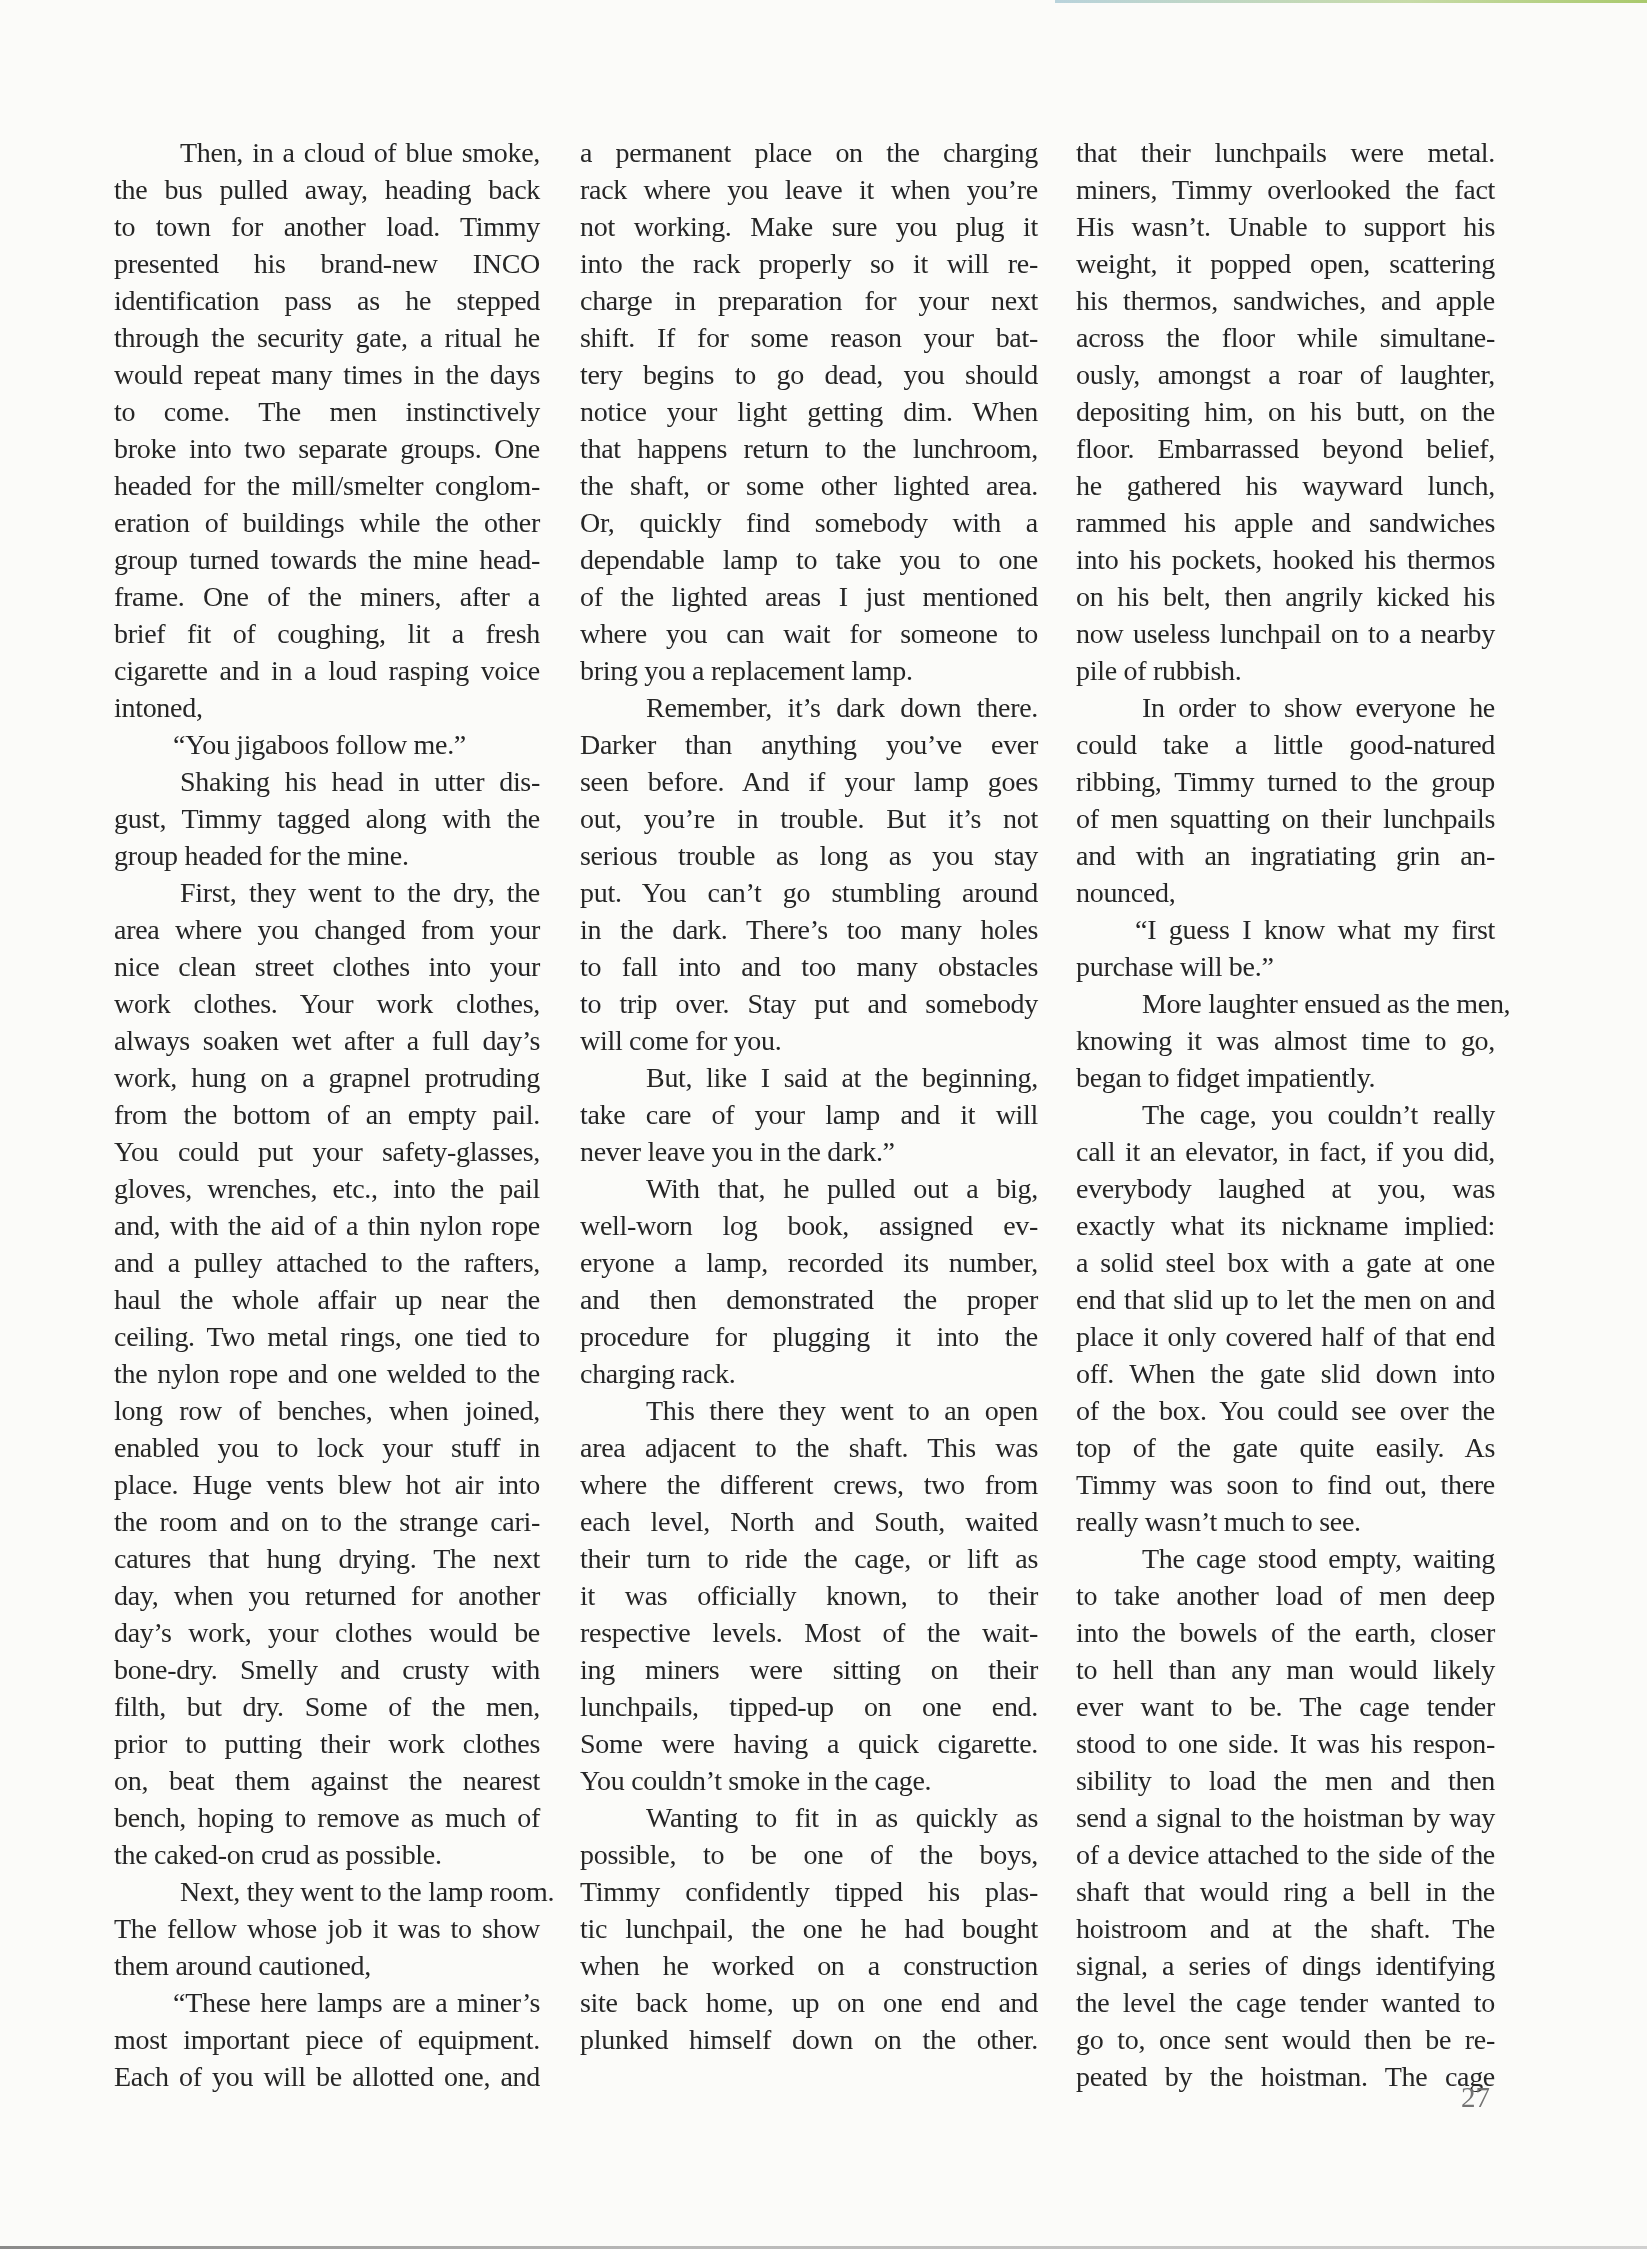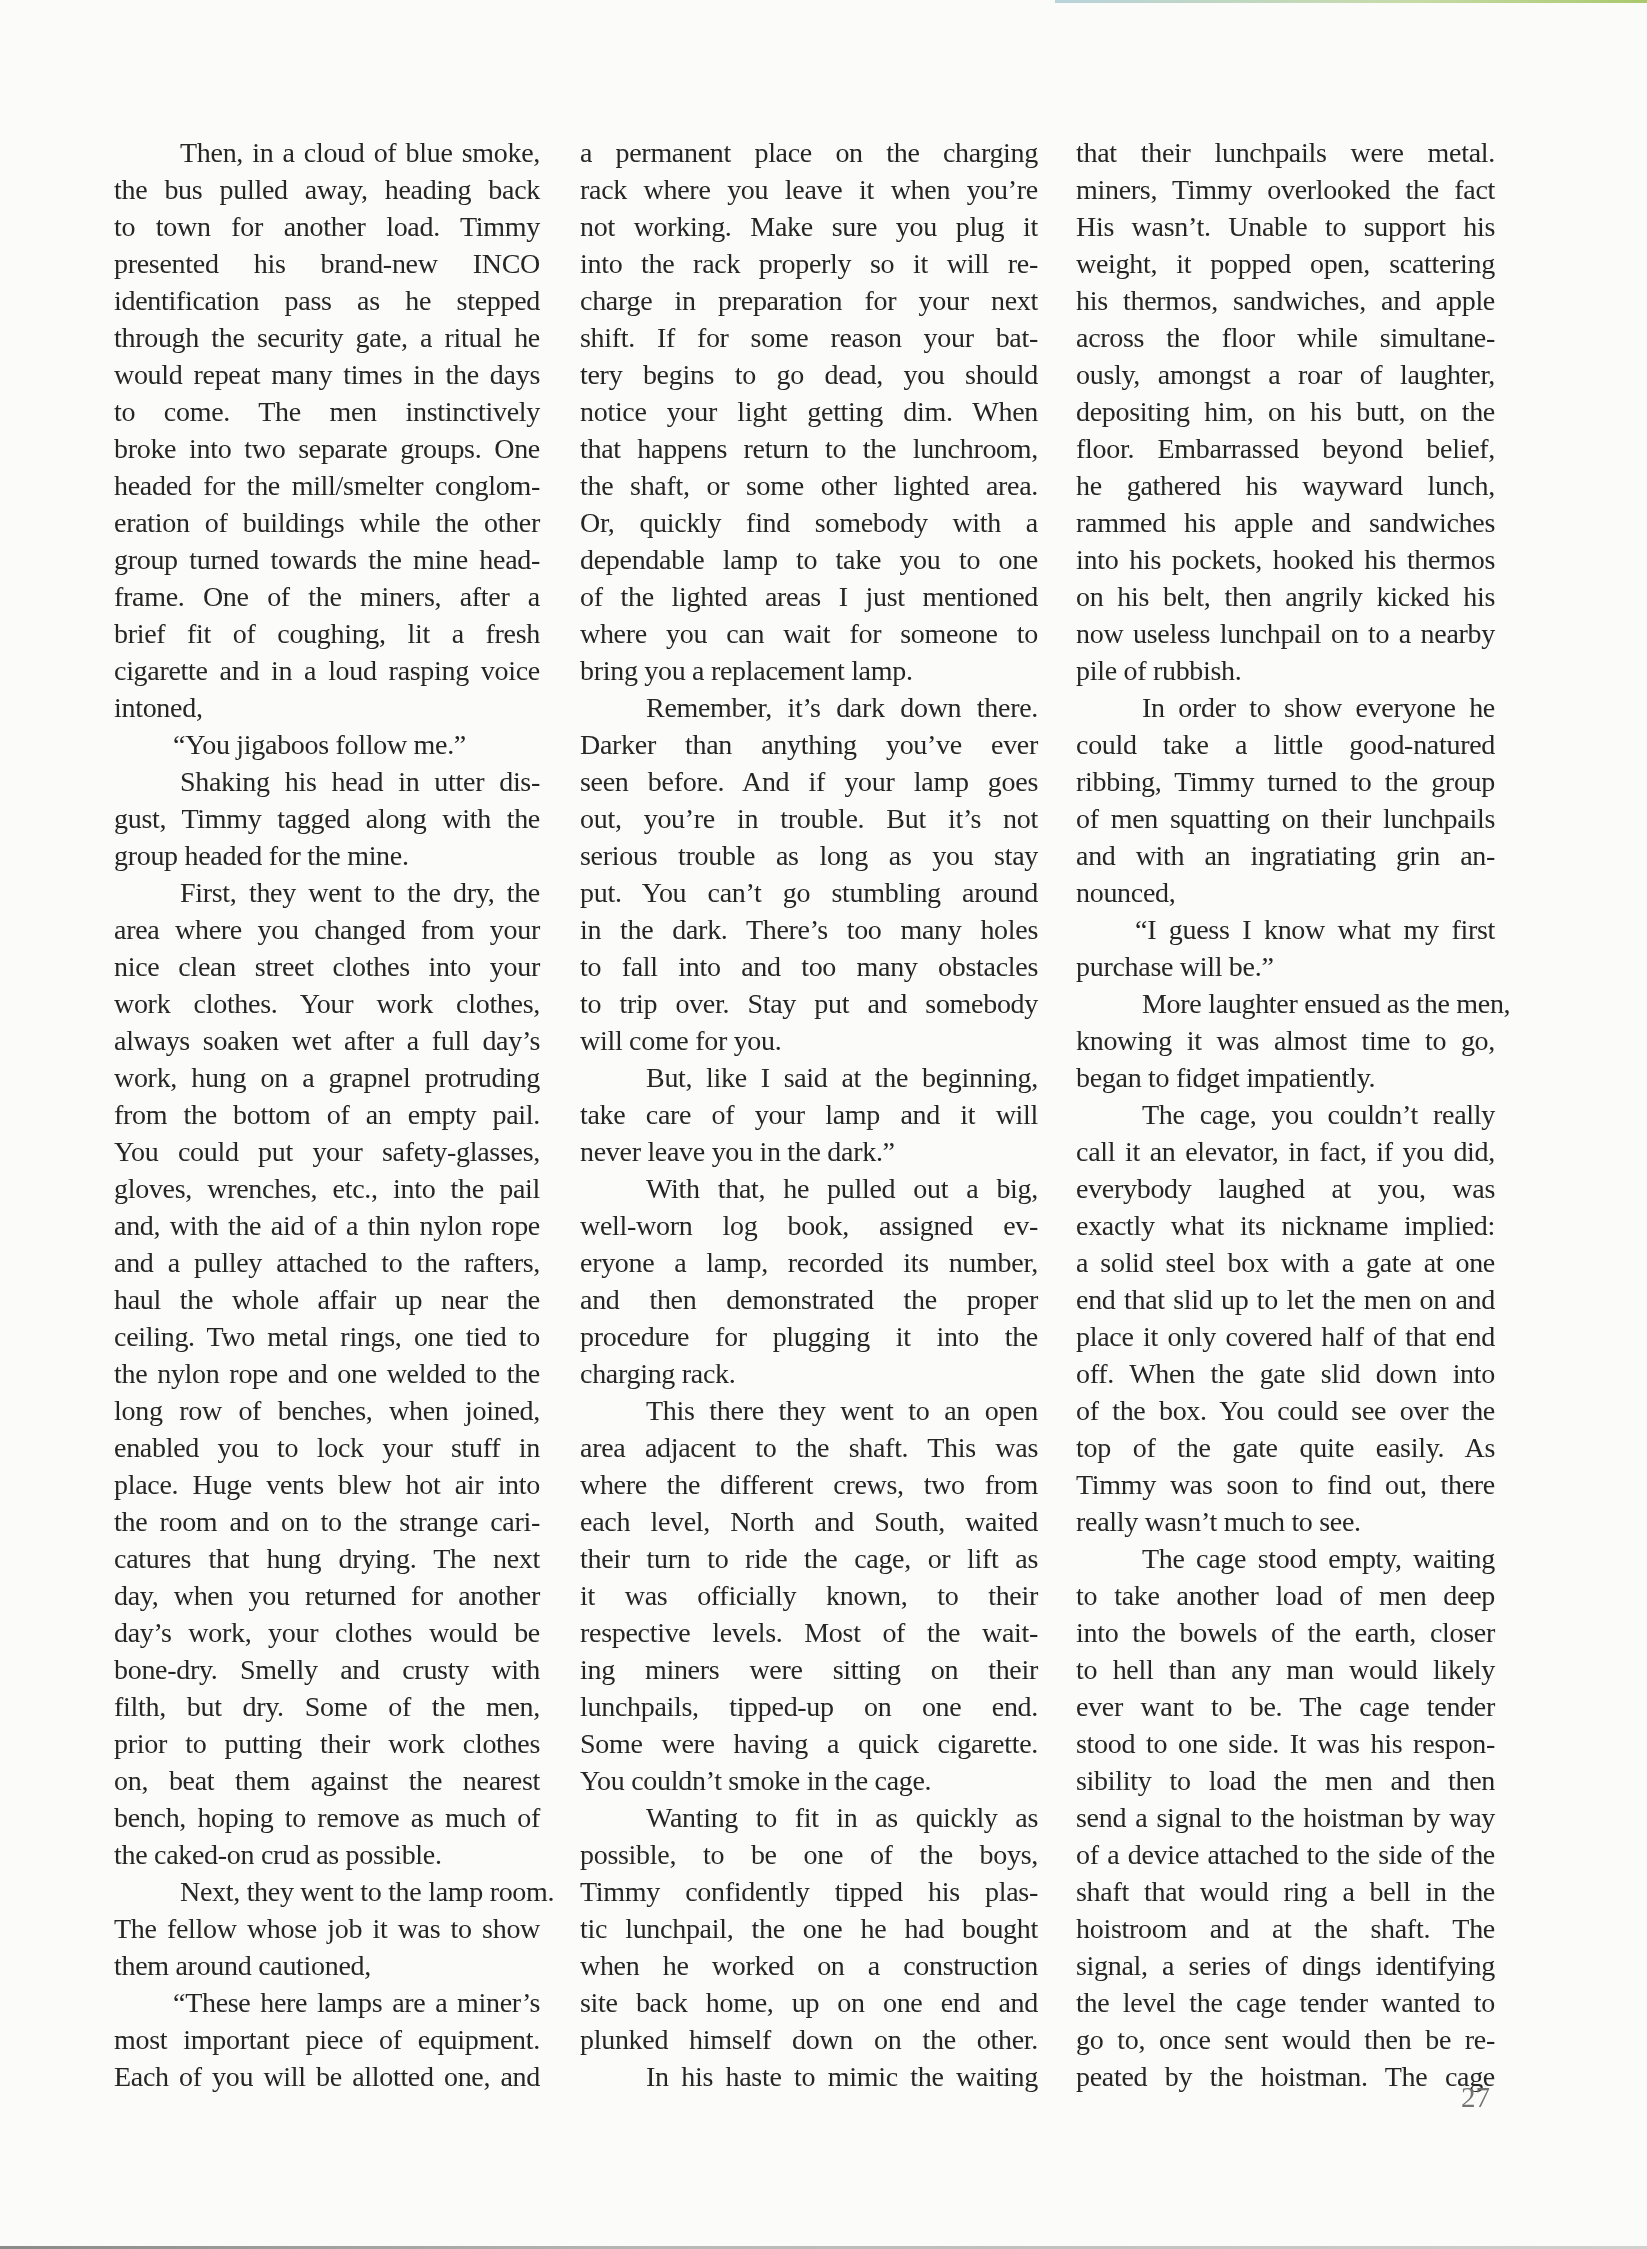--- a/index.html
+++ b/index.html
@@ -155,21 +155,20 @@
     <span class="line">lunchpails, tipped-up on one end.</span>
     <span class="line">Some were having a quick cigarette.</span>
     <span class="line last">You couldn’t smoke in the cage.</span>
     <span class="line indent">Wanting to fit in as quickly as</span>
     <span class="line">possible, to be one of the boys,</span>
     <span class="line">Timmy confidently tipped his plas-</span>
     <span class="line">tic lunchpail, the one he had bought</span>
     <span class="line">when he worked on a construction</span>
     <span class="line">site back home, up on one end and</span>
     <span class="line">plunked himself down on the other.</span>
-    <span class="line indent">In his haste to mimic the waiting</span>
   </div>
 <div class="column" id="col-3">
     <span class="line">that their lunchpails were metal.</span>
     <span class="line">miners, Timmy overlooked the fact</span>
     <span class="line">His wasn’t.  Unable to support his</span>
     <span class="line">weight, it popped open, scattering</span>
     <span class="line">his thermos, sandwiches, and apple</span>
     <span class="line">across the floor while simultane-</span>
     <span class="line">ously, amongst a roar of laughter,</span>
     <span class="line">depositing him, on his butt, on the</span>

